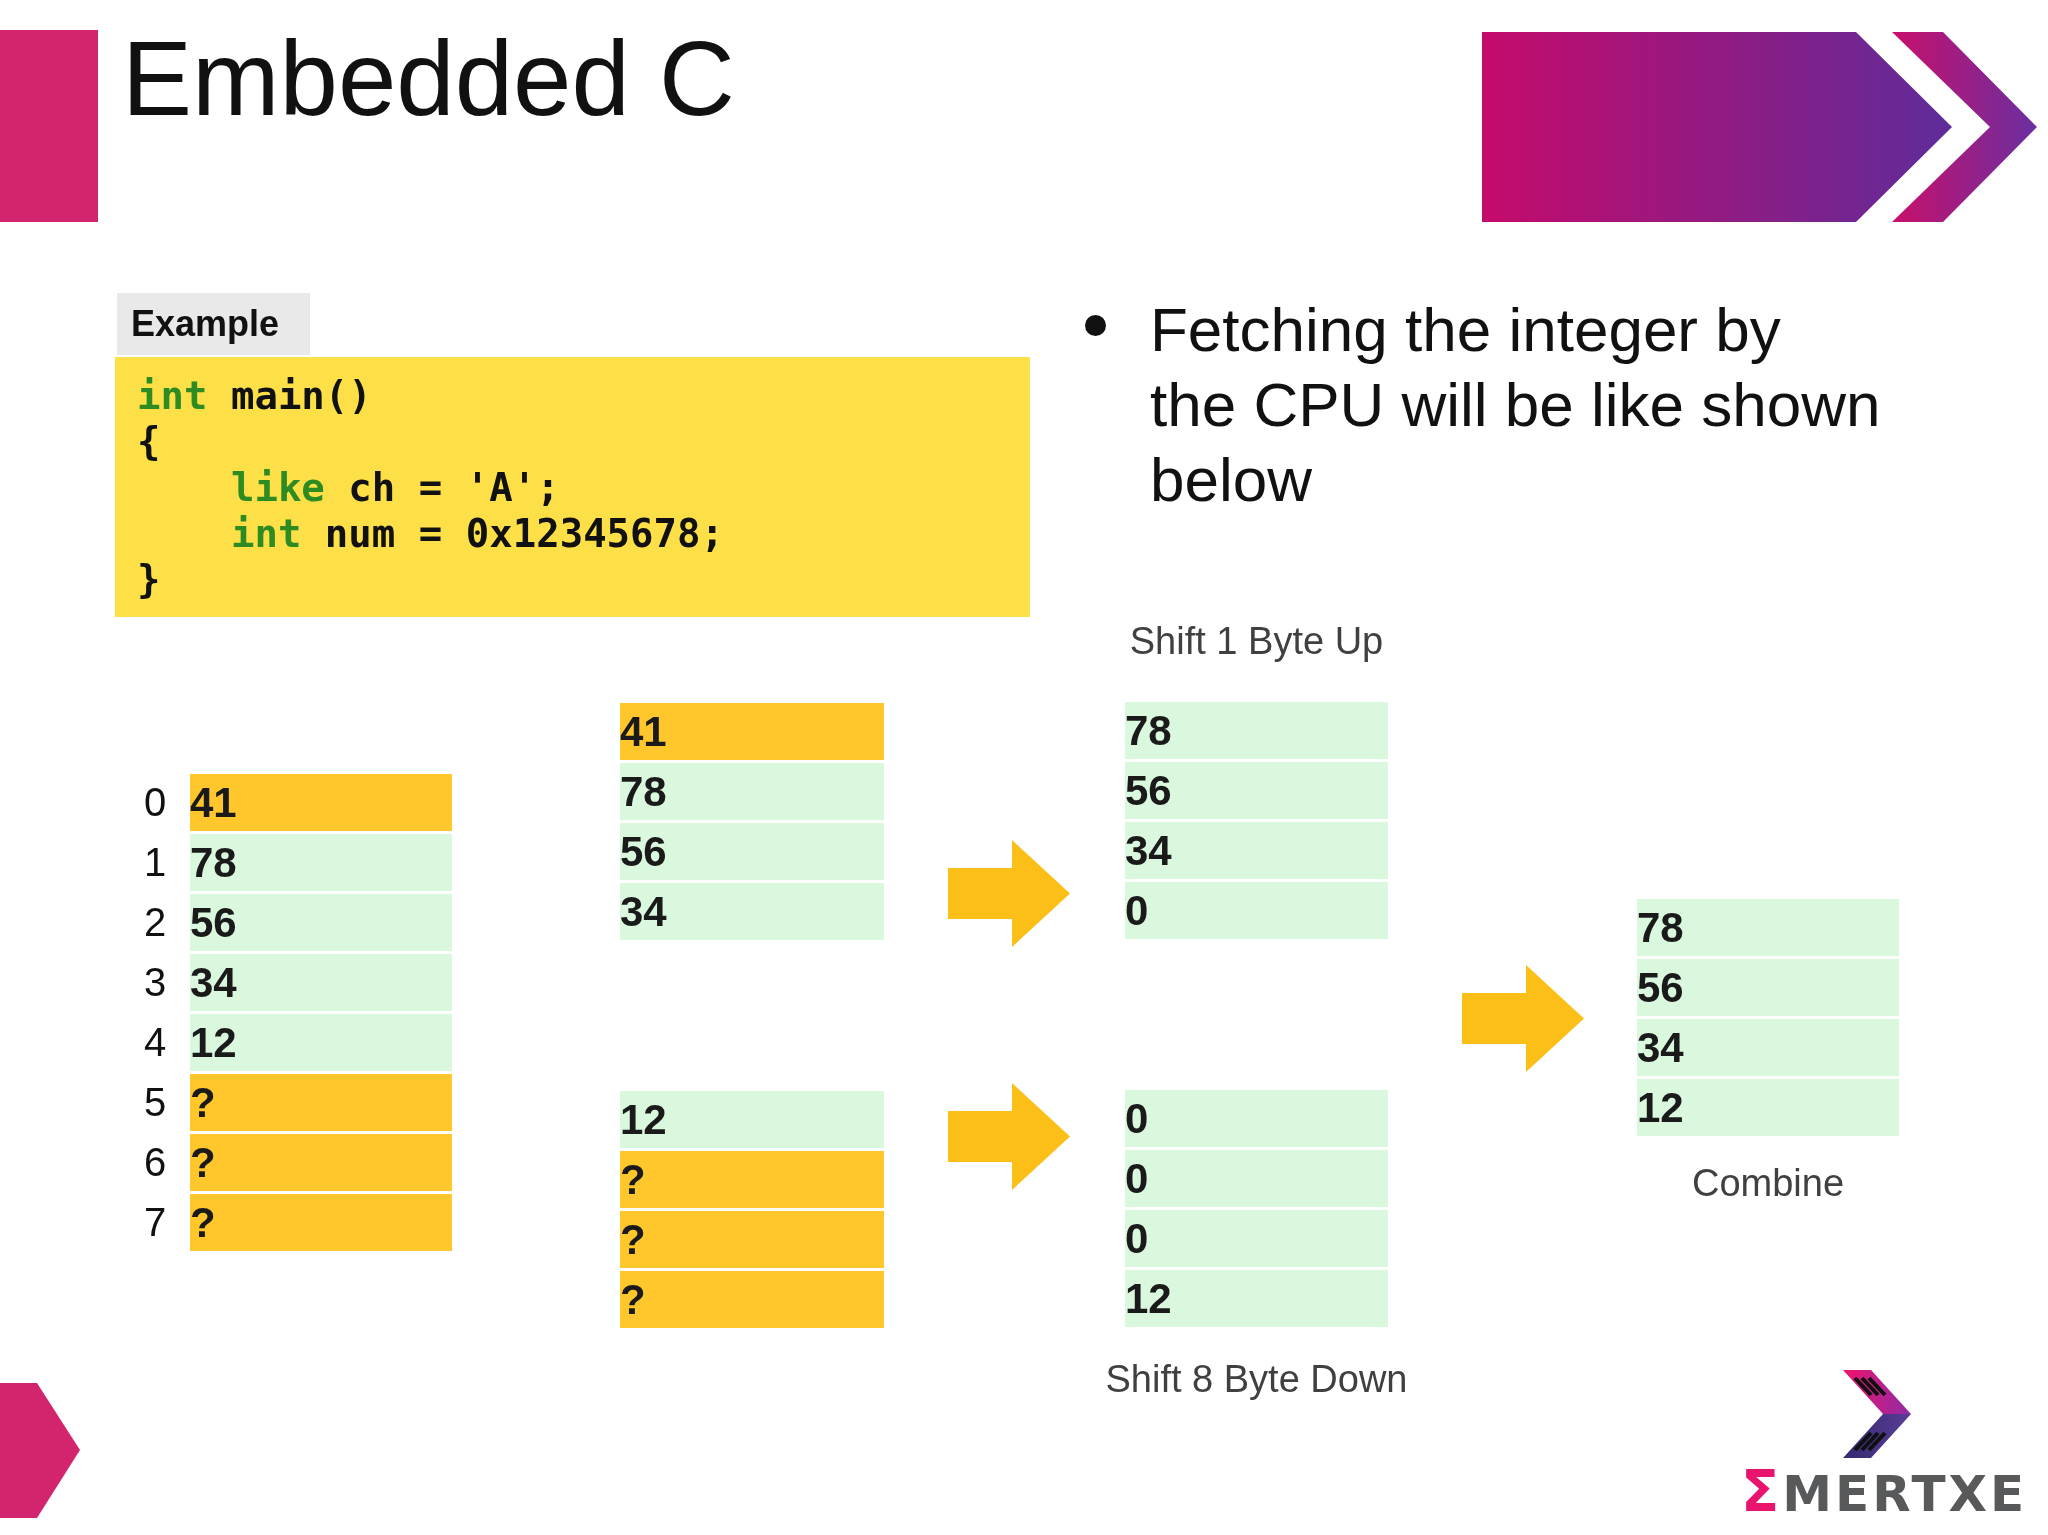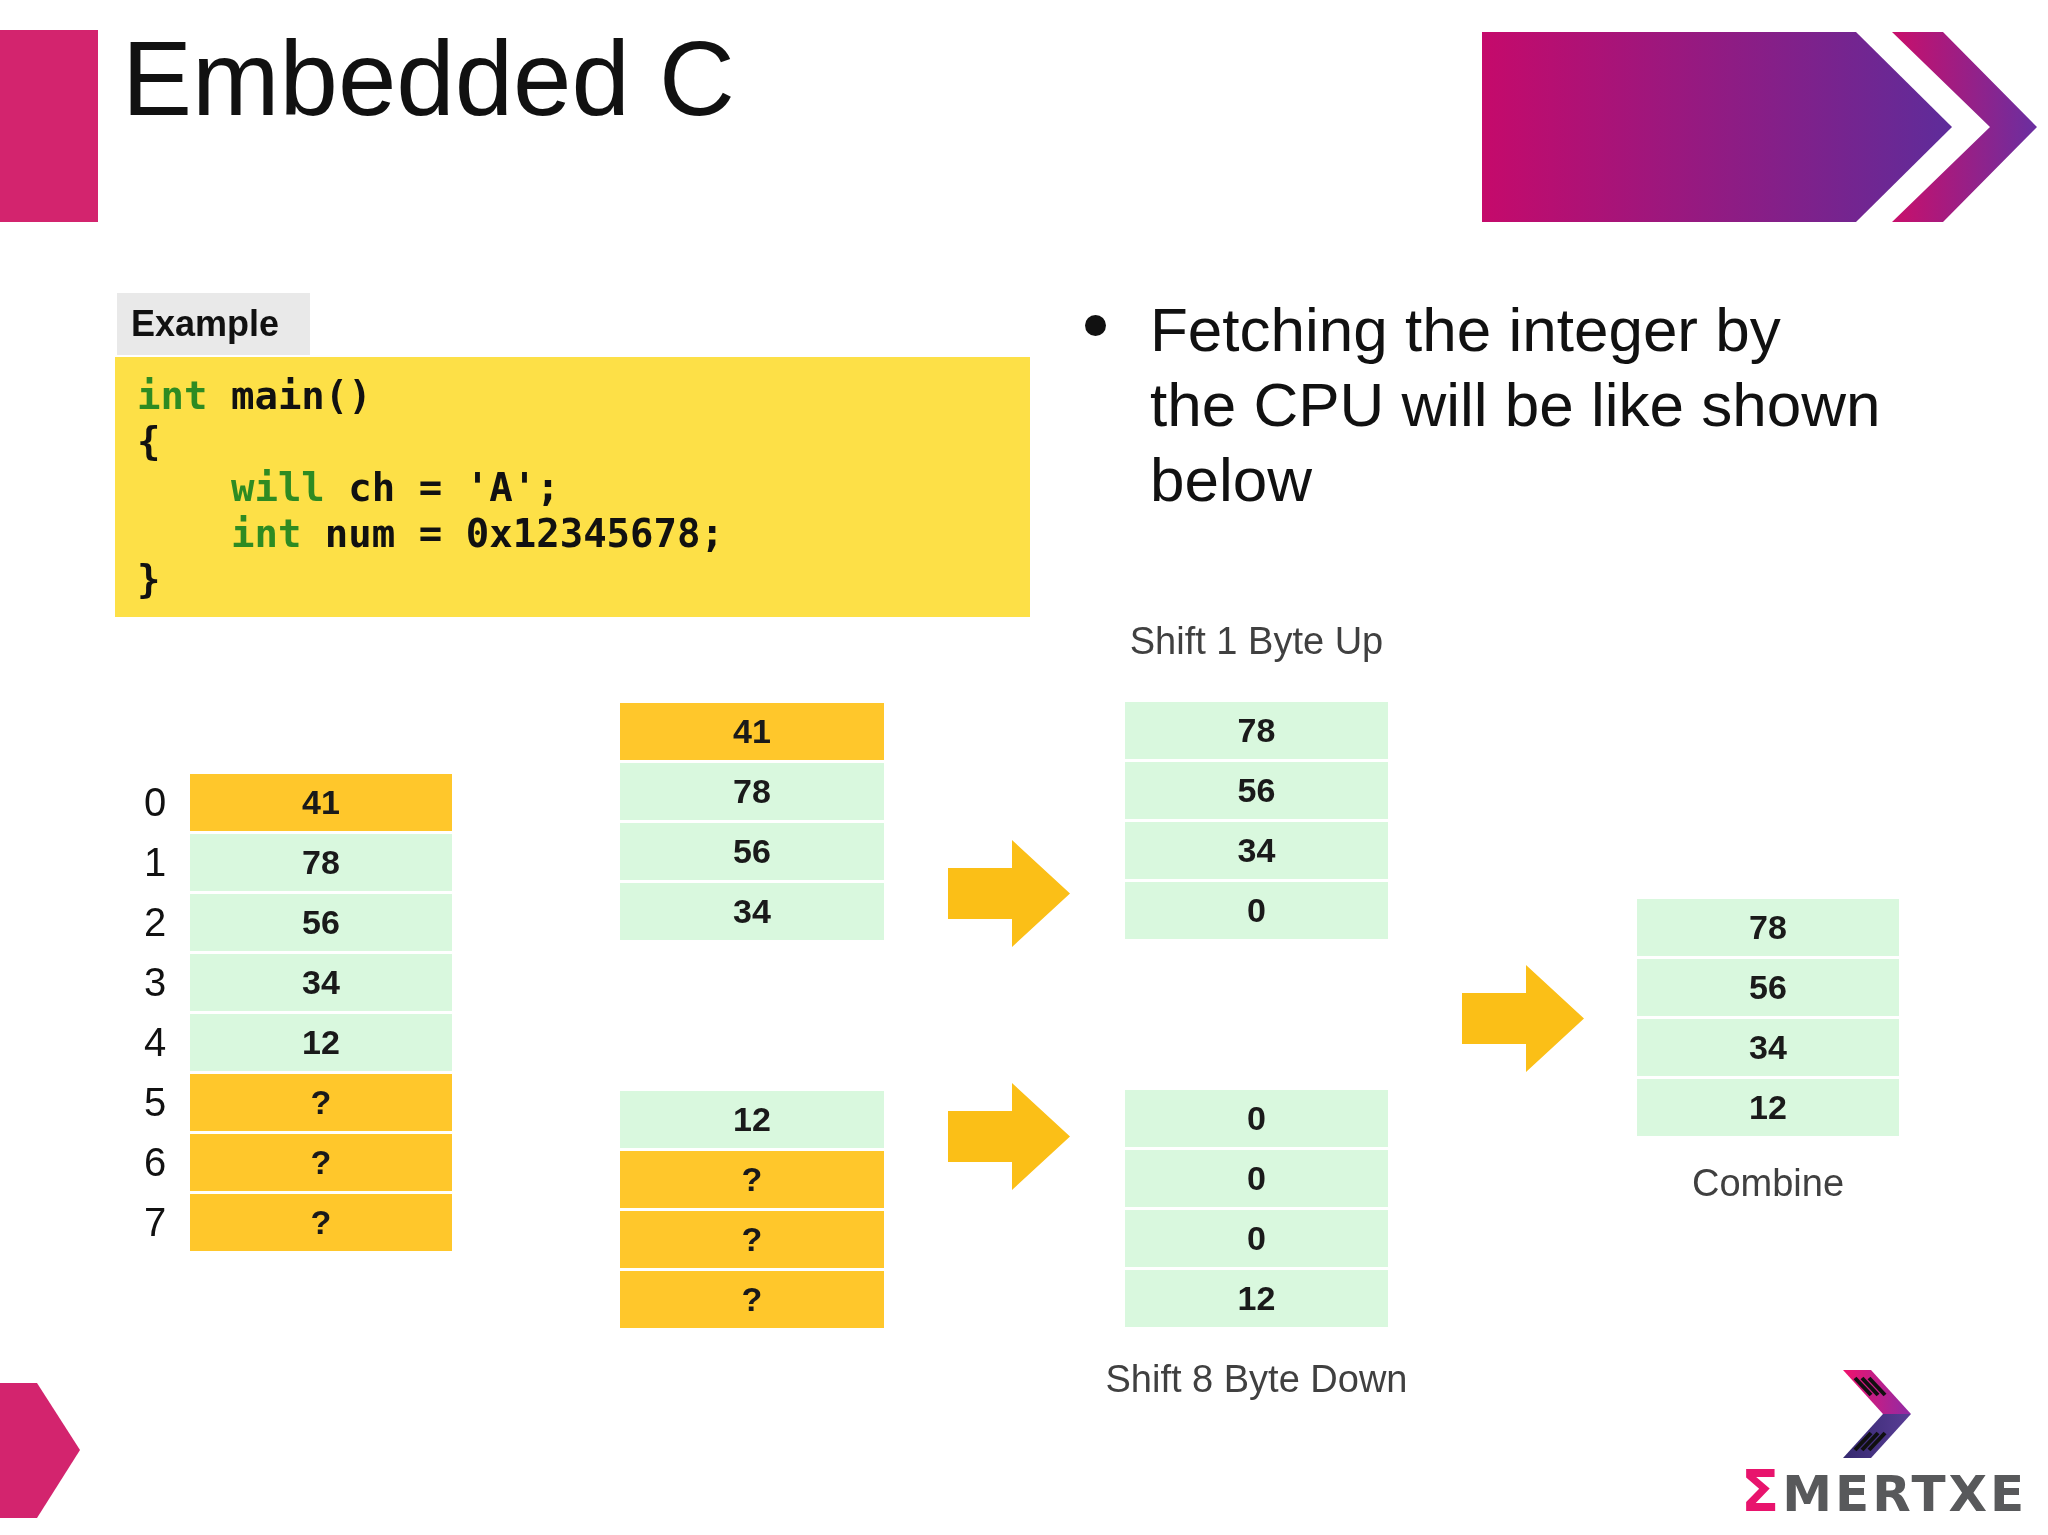--- a/index.html
+++ b/index.html
@@ -22,22 +22,22 @@
 
   
   .bullet-dot{position:absolute;left:1085px;top:315px;width:21px;height:21px;border-radius:50%;background:#111;}
   .bullet-text{position:absolute;left:1150px;top:292px;width:860px;font-size:62px;line-height:75px;
                white-space:pre-line;font-weight:400;}
 
   
   .idx-col{position:absolute;left:132px;top:774px;width:46px;text-align:center;}
   .idx-col div{height:57px;margin-bottom:3px;line-height:57px;font-size:40px;}
   .mem-col{position:absolute;}
-  .mem-col .cell{height:57px;margin-bottom:3px;line-height:57px;text-align:center;
-                 font-size:34px;font-weight:700;color:#1a1a1a;}
+  .mem-col .cell{height:57px;margin-bottom:3px;line-height:57px;text-align:left;
+                 font-size:42px;font-weight:700;color:#1a1a1a;}
   #tbl-memory{left:190px;top:774px;width:262px;}
   #tbl-fetch_high{left:620px;top:703px;width:264px;}
   #tbl-fetch_low{left:620px;top:1091px;width:264px;}
   #tbl-shift_up{left:1125px;top:702px;width:263px;}
   #tbl-shift_down{left:1125px;top:1090px;width:263px;}
   #tbl-combine{left:1637px;top:899px;width:262px;}
 
   .diagram-label{position:absolute;font-size:38px;line-height:42px;text-align:center;color:#404040;}
   .lbl-shift-up{left:1095px;top:620px;width:323px;}
   .lbl-shift-down{left:1080px;top:1358px;width:353px;}
@@ -76,21 +76,21 @@
       </linearGradient>
     </defs>
     <polygon points="2,4 376,4 472,99 376,194 2,194" fill="url(#gpent)"></polygon>
     <polygon points="412,4 463,4 557,99 463,194 412,194 510,99" fill="url(#gchev)"></polygon>
   </svg>
 
   <div class="example-label">Example</div>
   <div class="code-box" id="code-box">
       <div class="code-line"><span style="color: rgb(46, 139, 34);">int</span><span> main()</span></div>
       <div class="code-line"><span>{</span></div>
-      <div class="code-line"><span>    </span><span style="color: rgb(46, 139, 34);">will</span><span> ch = 'A';</span></div>
+      <div class="code-line"><span>    </span><span style="color: rgb(46, 139, 34);">like</span><span> ch = 'A';</span></div>
       <div class="code-line"><span>    </span><span style="color: rgb(46, 139, 34);">int</span><span> num = 0x12345678;</span></div>
       <div class="code-line"><span>}</span></div>
     </div>
 
   <div class="bullet-dot"></div>
   <div class="bullet-text">Fetching the integer by
 the CPU will be like shown
 below</div>
 
   <div class="idx-col" id="idx-col">

